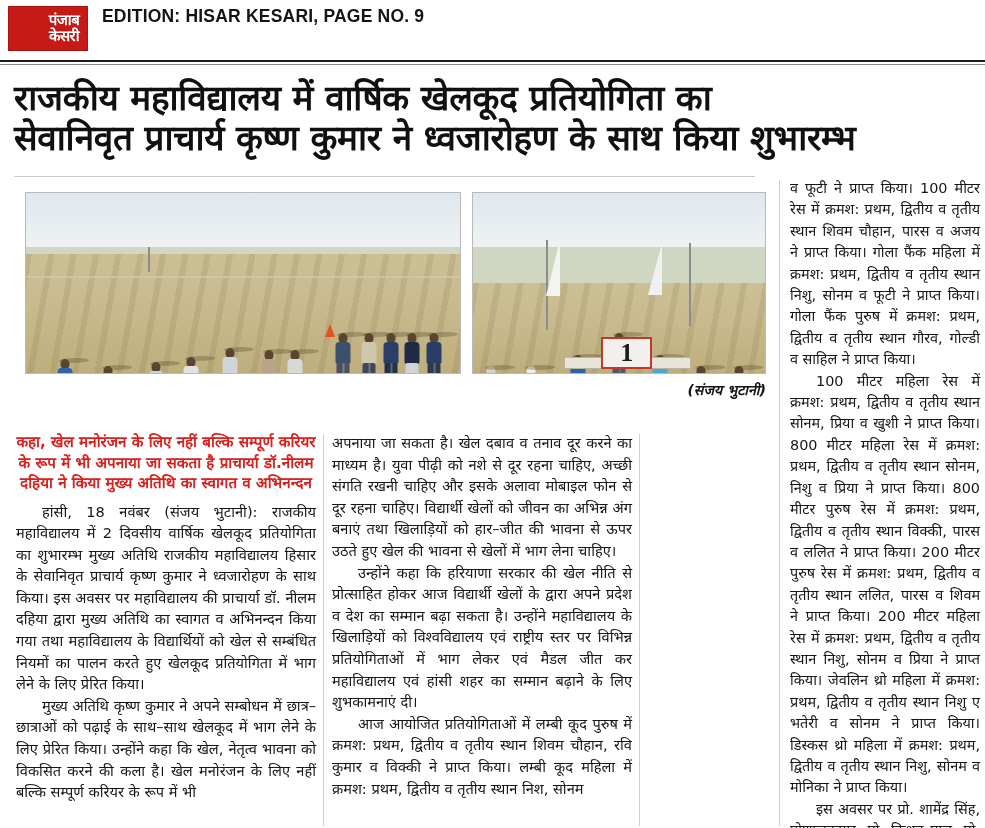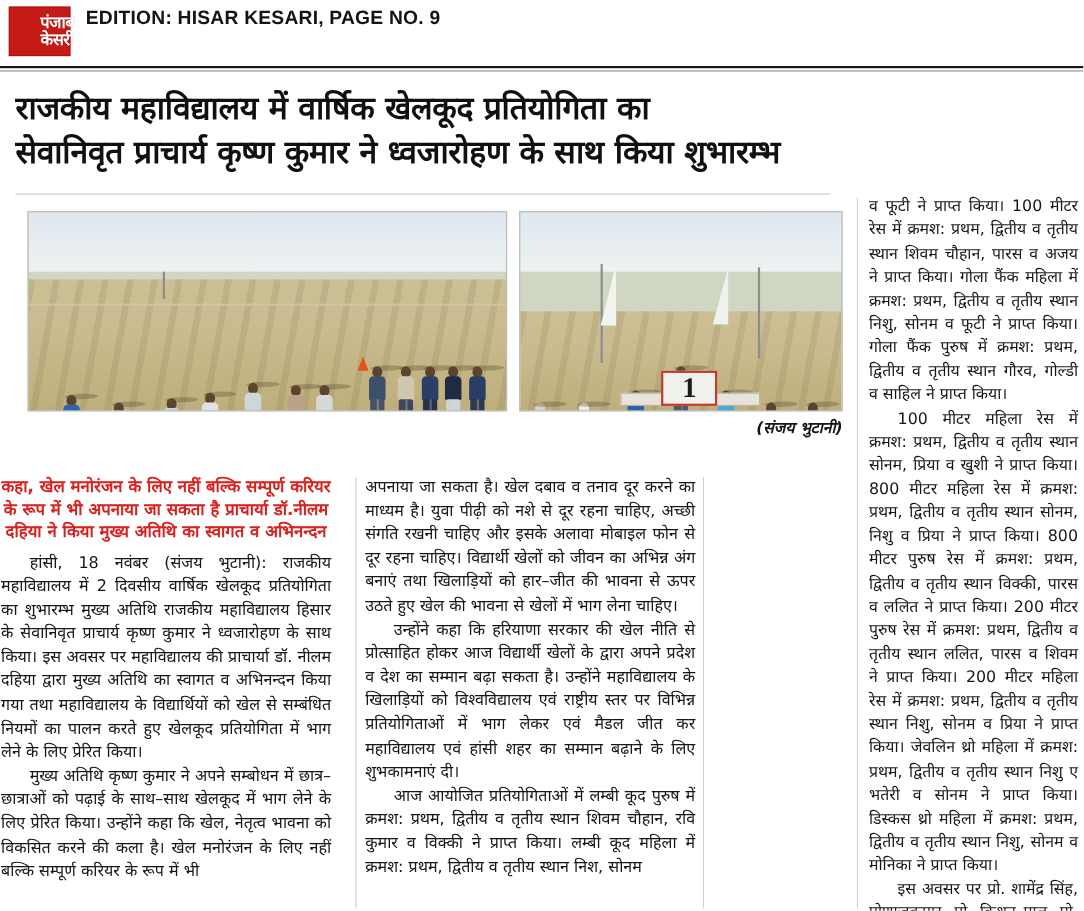--- a/index.html
+++ b/index.html
@@ -13,21 +13,21 @@
   }
   .page{position:relative;width:985px;height:828px;background:#fff;}
 
   
   .masthead{
     position:absolute;left:0;top:0;width:985px;height:56px;
     display:flex;align-items:flex-start;
   }
   .logo-box{
     margin:6px 0 0 8px;
-    width:56px;height:45px;
+    width:80px;height:45px;
     background:#c61a17;
     border:1px solid #a81411;
     display:flex;flex-direction:column;align-items:center;justify-content:center;
     line-height:1;
     box-sizing:border-box;
     padding-left:32px;
   }
   .logo-l1,.logo-l2{
     color:#fff;font-weight:bold;
     font-family:"DejaVu Sans","Liberation Sans",sans-serif;
@@ -44,21 +44,21 @@
 
   
   .rule-top{position:absolute;left:0;top:60px;width:985px;height:2px;background:#1a1a1a;}
   .rule-top2{position:absolute;left:0;top:64px;width:985px;height:1px;background:#8a8a8a;}
 
   
   .headline{
     position:absolute;left:14px;top:78px;width:960px;
     font-family:"DejaVu Sans","Liberation Sans",sans-serif;
     font-weight:bold;
-    font-size:29px;line-height:40px;
+    font-size:35px;line-height:40px;
     color:#101010;
     letter-spacing:-0.3px;
     text-align:left;
   }
   .headline div{white-space:nowrap;}
   .rule-head{position:absolute;left:14px;top:176px;width:741px;height:1px;background:#c9c9c9;}
 
   
   .photo{
     position:absolute;border:1px solid #b9b9b9;box-sizing:border-box;
@@ -112,21 +112,21 @@
   .caption{
     position:absolute;left:26px;top:380px;width:740px;
     font-family:"DejaVu Sans","Liberation Sans",sans-serif;
     font-size:14.2px;line-height:21px;color:#151515;font-style:italic;
     font-weight:600;
   }
   .caption .byline{float:right;font-style:italic;}
 
   
   .col{position:absolute;box-sizing:border-box;}
-  #col1{left:1px;top:432px;width:300px;height:396px;}
+  #col1{left:16px;top:432px;width:300px;height:396px;}
   #col2{left:332px;top:432px;width:300px;height:396px;}
   #col3{left:790px;top:178px;width:190px;height:650px;}
 
   .coldiv{position:absolute;width:1px;background:#cfcfcf;}
   #div1{left:323px;top:434px;height:392px;}
   #div2{left:639px;top:434px;height:392px;}
   #div3{left:779px;top:180px;height:646px;}
 
   .redhead{
     color:#d8221f;font-weight:bold;

